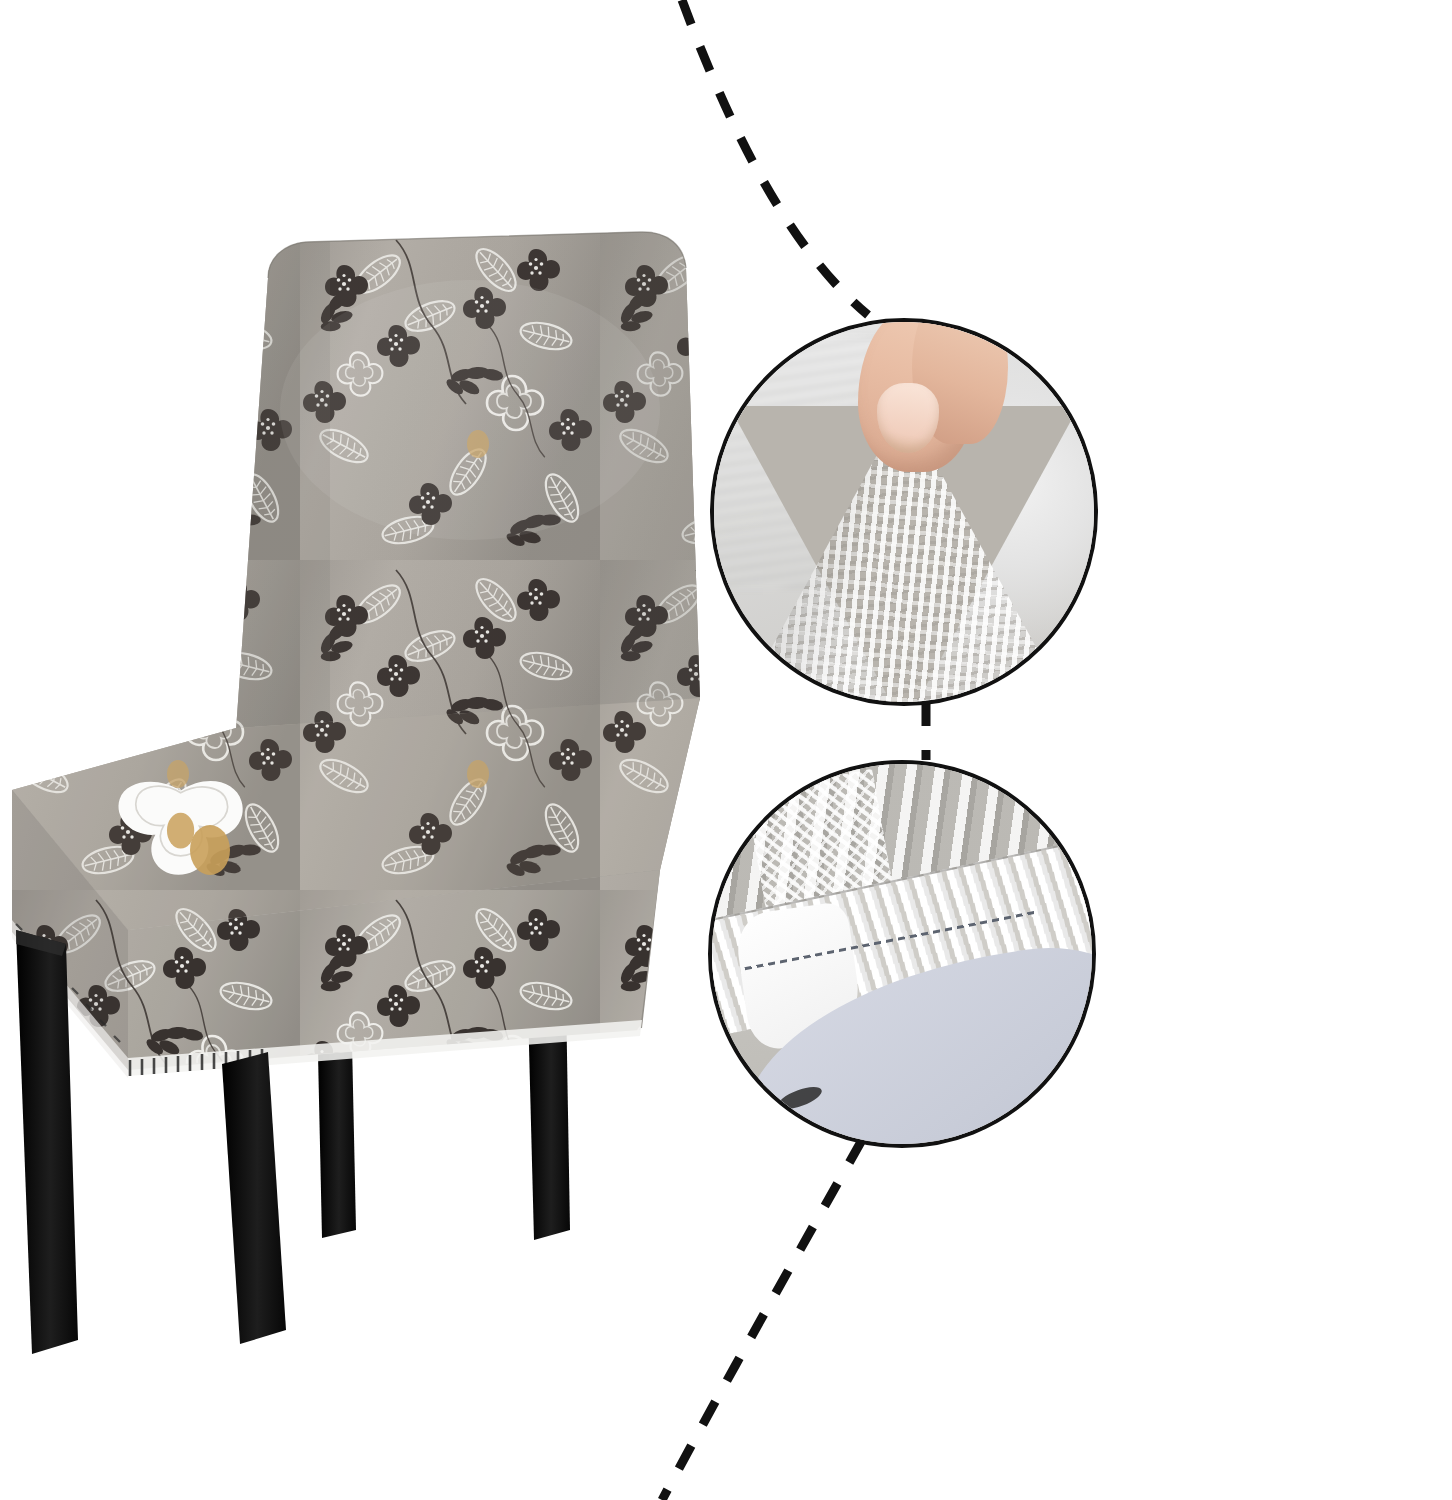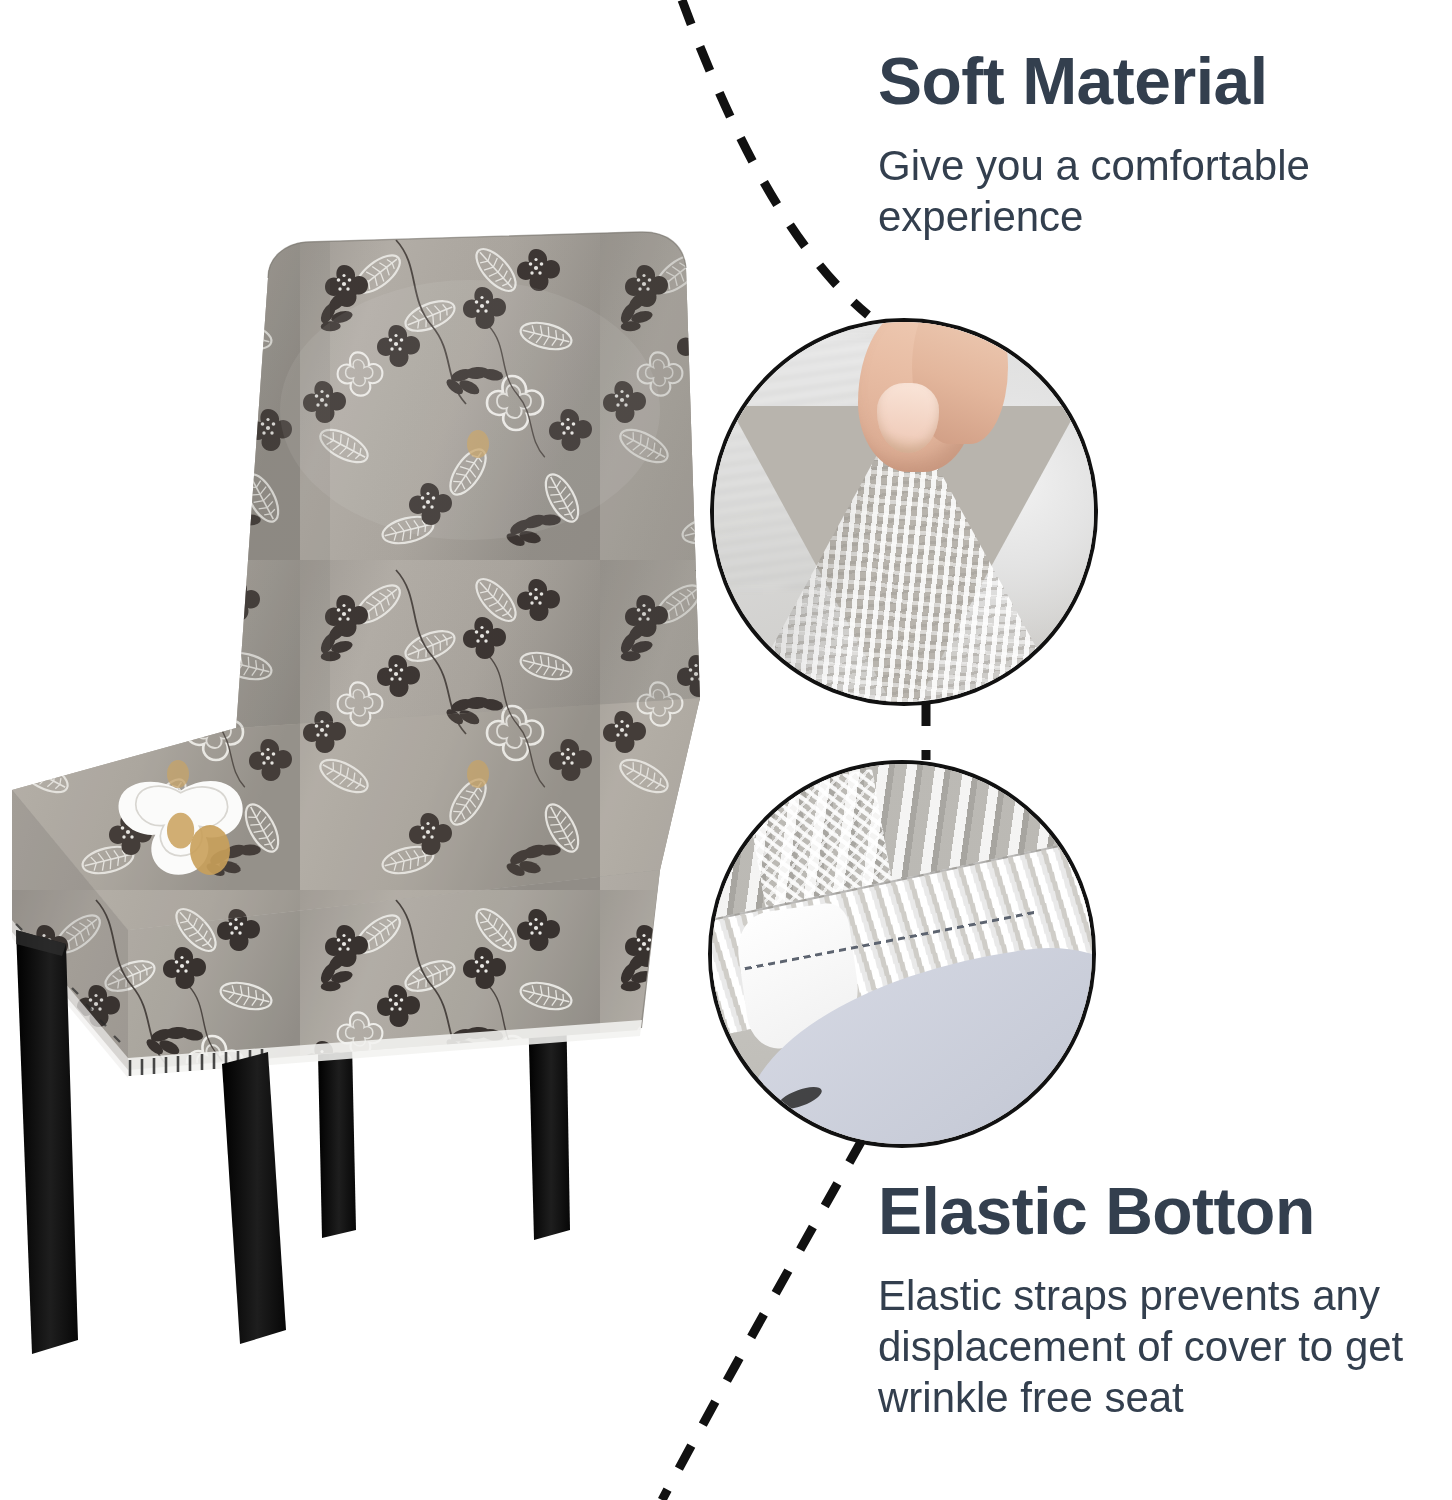--- a/index.html
+++ b/index.html
@@ -418,23 +418,15 @@
       <div class="c2-ribs"></div>
       <div class="c2-print"></div>
       <div class="c2-elastic"></div>
       <div class="c2-white-patch"></div>
       <div class="c2-seam"></div>
       <div class="c2-underside"></div>
       <div class="c2-dark-fleck"></div>
     </div>
   </div>
 
-  <div class="feature-block" id="feature-top">
-    <h2 class="feature-title">Soft Material</h2>
-    <p class="feature-desc">Give you a comfortable experience</p>
-  </div>
-
-  <div class="feature-block" id="feature-bottom">
-    <h2 class="feature-title">Elastic Botton</h2>
-    <p class="feature-desc">Elastic straps prevents any displacement of cover to get wrinkle free seat</p>
-  </div>
+
 
 </div>
 
 </body></html>

